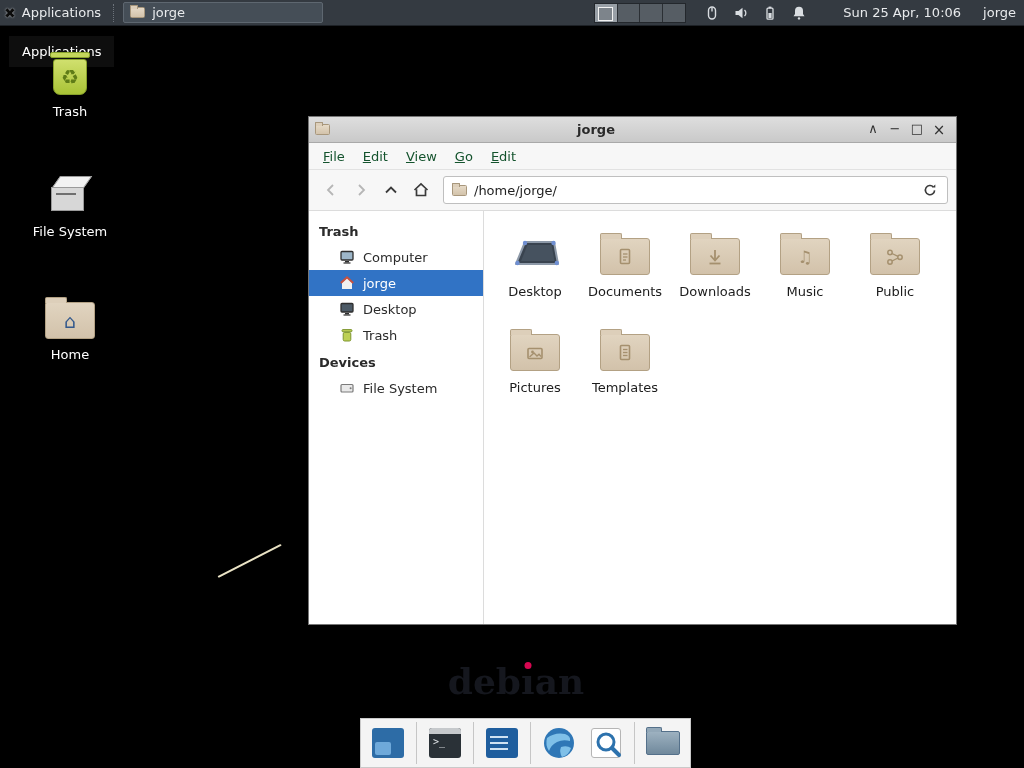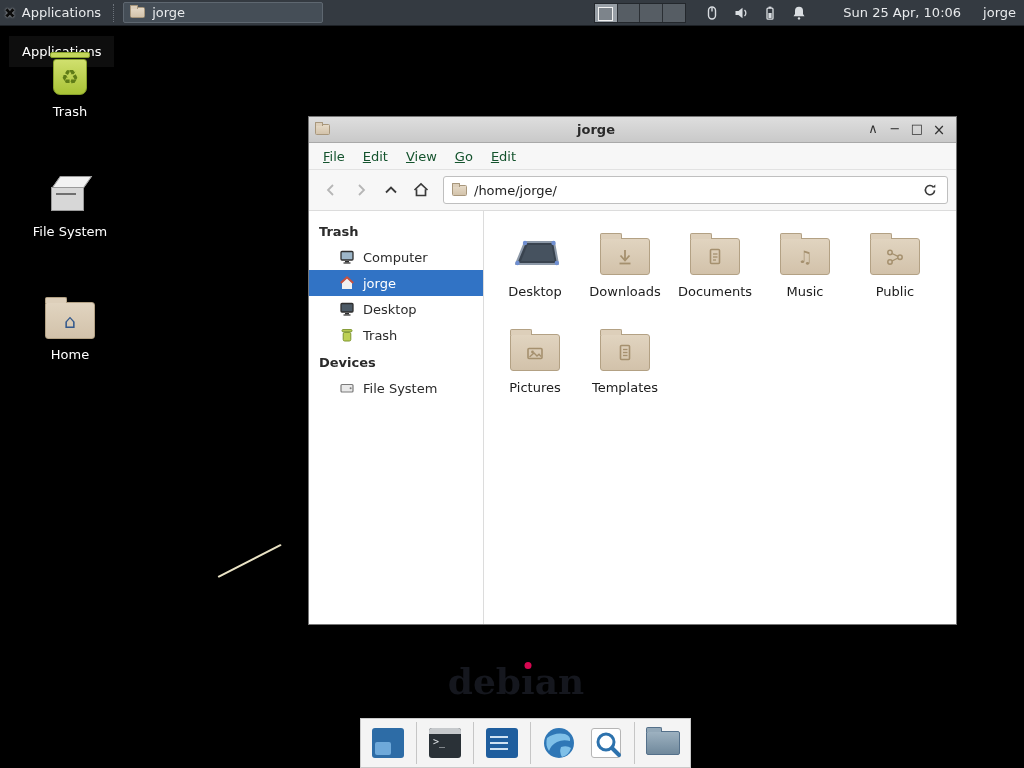--- a/index.html
+++ b/index.html
@@ -326,44 +326,44 @@
           </svg>
         </div>
         <div class="lbl">Desktop</div>
       </div>
 
       <div class="grid-item">
         <div class="ic">
             <div class="folder-big">
           <span class="emblem">
                 <svg width="22" height="22" viewBox="0 0 22 22">
-                  <line x1="11" y1="4" x2="11" y2="13" stroke="#a5906e" stroke-width="1.8"></line>
-                  <path d="M6.5 9.5 L11 14.5 L15.5 9.5" fill="none" stroke="#a5906e" stroke-width="1.8"></path>
-                  <line x1="5.5" y1="17.5" x2="16.5" y2="17.5" stroke="#a5906e" stroke-width="1.8"></line>
-                </svg>
-              </span>
-        </div>
-          </div>
-        <div class="lbl">Downloads</div>
-      </div>
-
-      <div class="grid-item">
-        <div class="ic">
-            <div class="folder-big">
-          <span class="emblem">
-                <svg width="22" height="22" viewBox="0 0 22 22">
                   <rect x="6.5" y="3.5" width="9" height="14" rx="1" fill="none" stroke="#a5906e" stroke-width="1.6"></rect>
                   <line x1="9" y1="8" x2="13.5" y2="8" stroke="#a5906e" stroke-width="1.3"></line>
                   <line x1="9" y1="11" x2="13.5" y2="11" stroke="#a5906e" stroke-width="1.3"></line>
                   <line x1="9" y1="14" x2="12" y2="14" stroke="#a5906e" stroke-width="1.3"></line>
                 </svg>
               </span>
         </div>
           </div>
         <div class="lbl">Documents</div>
+      </div>
+
+      <div class="grid-item">
+        <div class="ic">
+            <div class="folder-big">
+          <span class="emblem">
+                <svg width="22" height="22" viewBox="0 0 22 22">
+                  <line x1="11" y1="4" x2="11" y2="13" stroke="#a5906e" stroke-width="1.8"></line>
+                  <path d="M6.5 9.5 L11 14.5 L15.5 9.5" fill="none" stroke="#a5906e" stroke-width="1.8"></path>
+                  <line x1="5.5" y1="17.5" x2="16.5" y2="17.5" stroke="#a5906e" stroke-width="1.8"></line>
+                </svg>
+              </span>
+        </div>
+          </div>
+        <div class="lbl">Downloads</div>
       </div>
 
       <div class="grid-item">
         <div class="ic">
             <div class="folder-big">
           <span class="emblem" style="font-size:17px;">♫</span>
         </div>
           </div>
         <div class="lbl">Music</div>
       </div>

